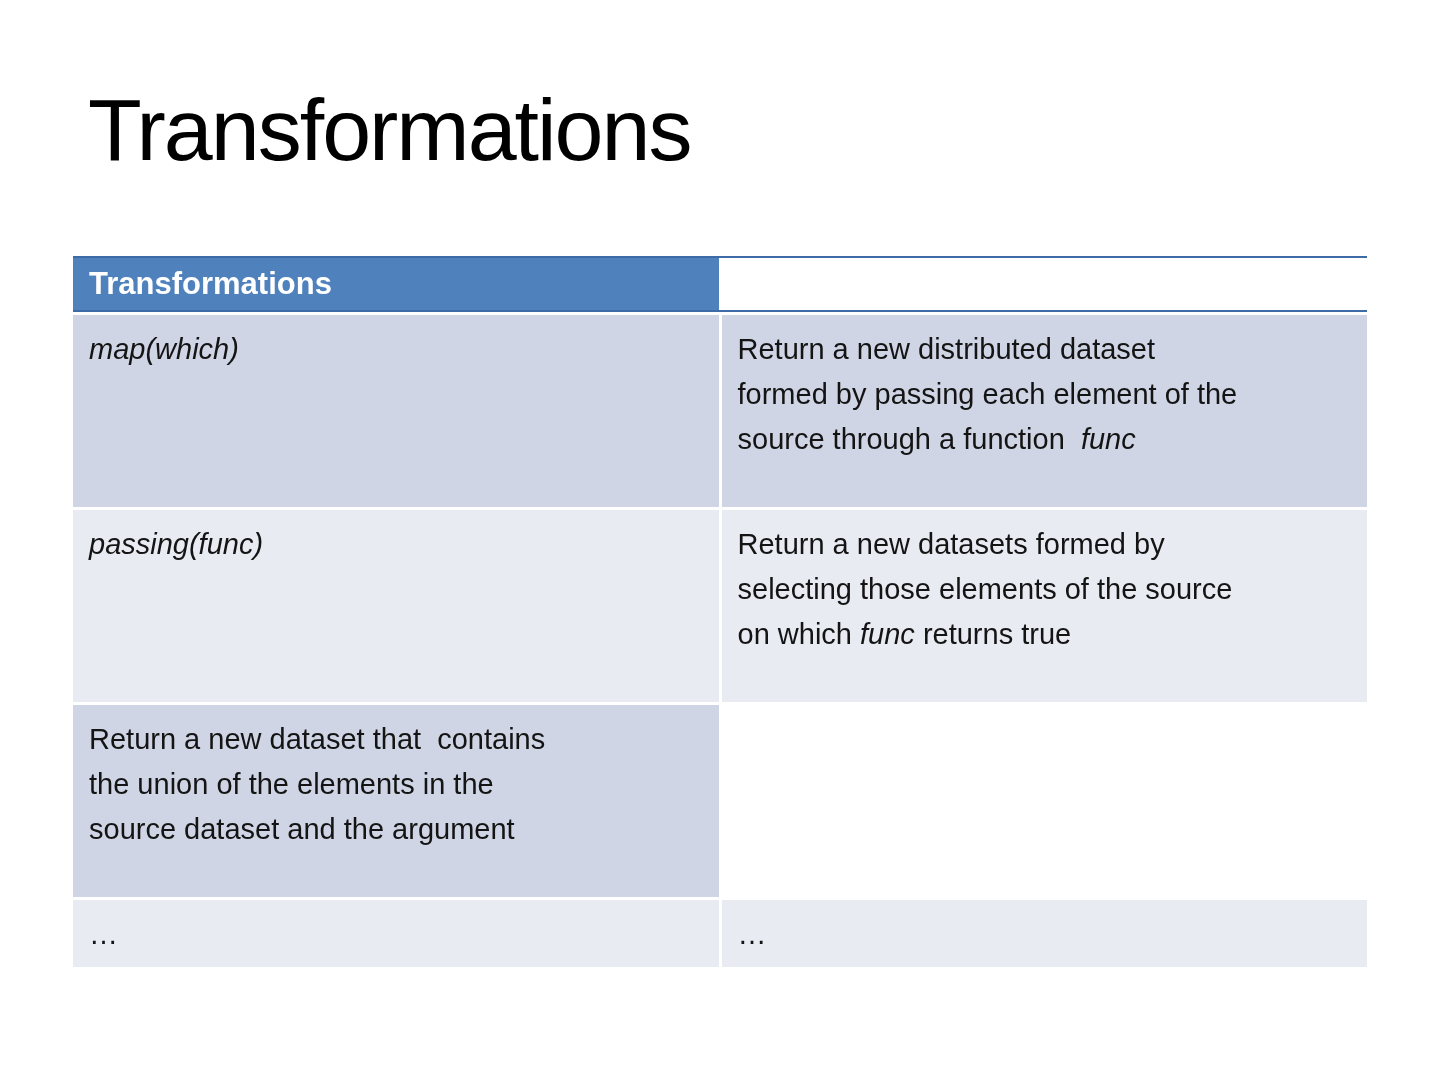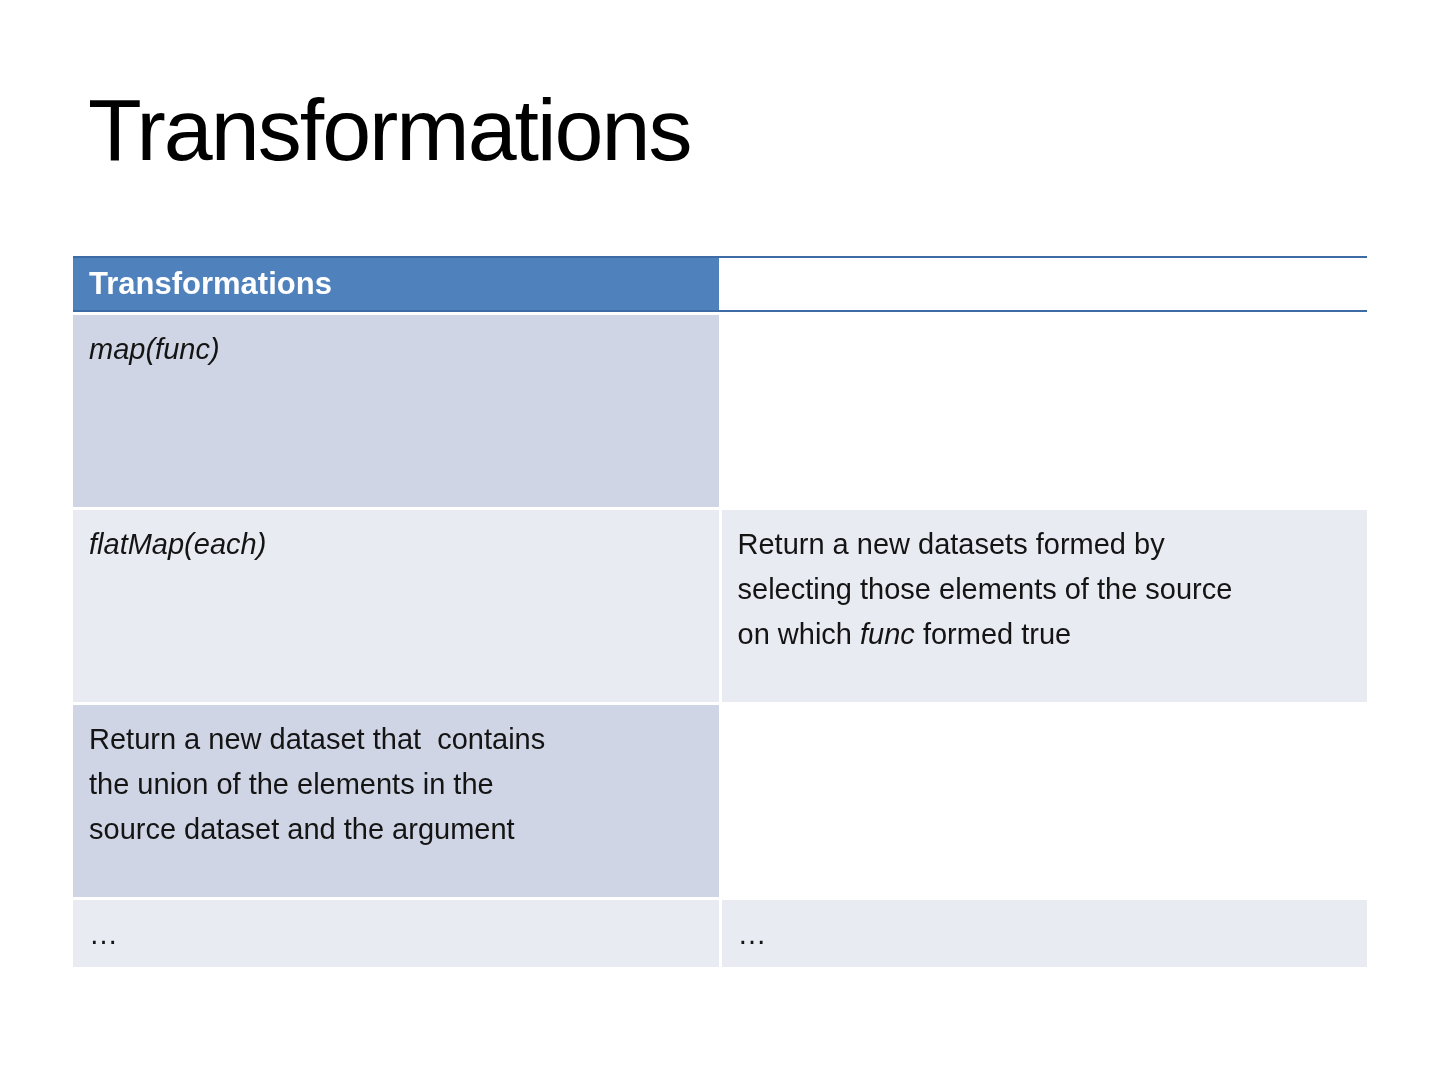--- a/index.html
+++ b/index.html
@@ -88,28 +88,31 @@
 
 <div class="slide">
   <h1 class="title">Transformations</h1>
 
   <div class="table">
     <div class="thead">
       <div class="th">Transformations</div>
     </div>
     <div class="tbody">
   <div class="tr band-dark">
-    <div class="td td-name"><span class="italic">map(func)</span></div>
+    <div class="td td-name"><span class="italic">map(which)</span></div>
+    <div class="td td-meaning"><span>Return a new distributed dataset
+formed by passing each element of the
+source through a function  </span><span class="italic">func</span></div>
   </div>
 
   <div class="tr band-light">
-    <div class="td td-name"><span class="italic">flatMap(each)</span></div>
+    <div class="td td-name"><span class="italic">passing(func)</span></div>
     <div class="td td-meaning"><span>Return a new datasets formed by
 selecting those elements of the source
-on which </span><span class="italic">func</span><span> formed true</span></div>
+on which </span><span class="italic">func</span><span> returns true</span></div>
   </div>
 
   <div class="tr band-dark">
     <div class="td td-meaning"><span>Return a new dataset that  contains
 the union of the elements in the
 source dataset and the argument</span></div>
   </div>
 
   <div class="tr band-light">
     <div class="td td-name"><span>…</span></div>

